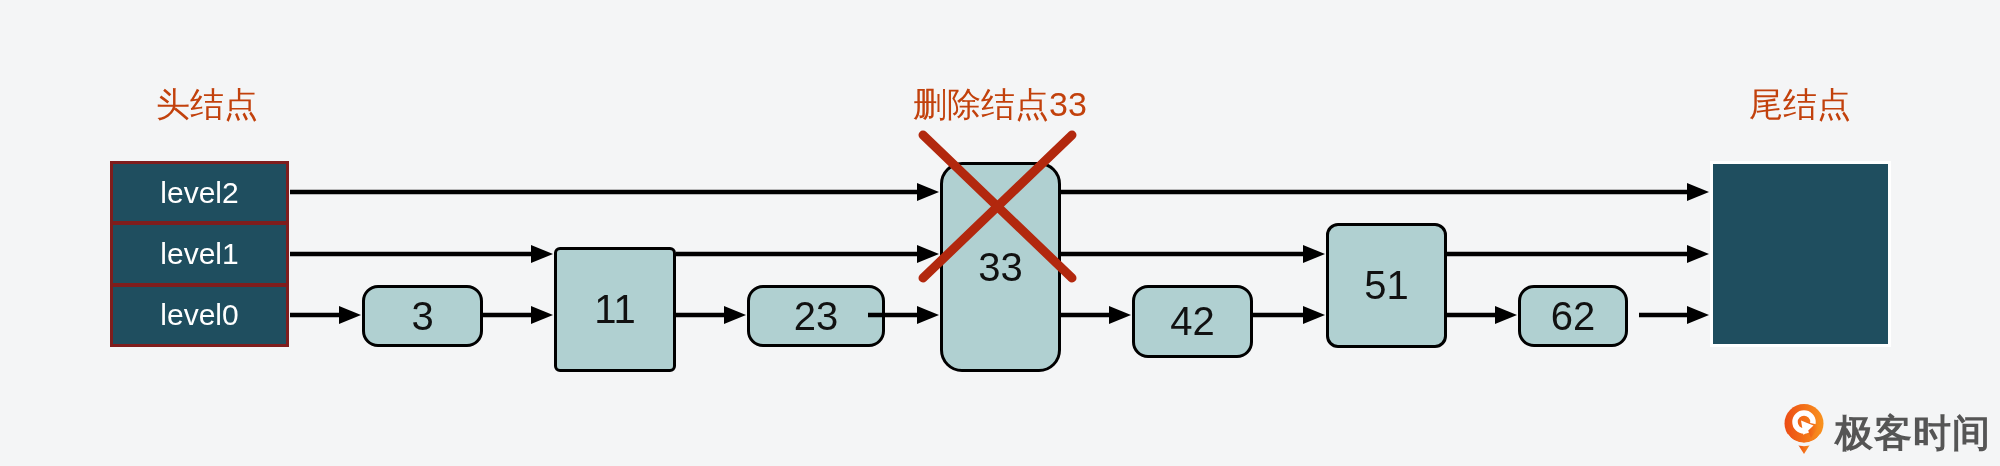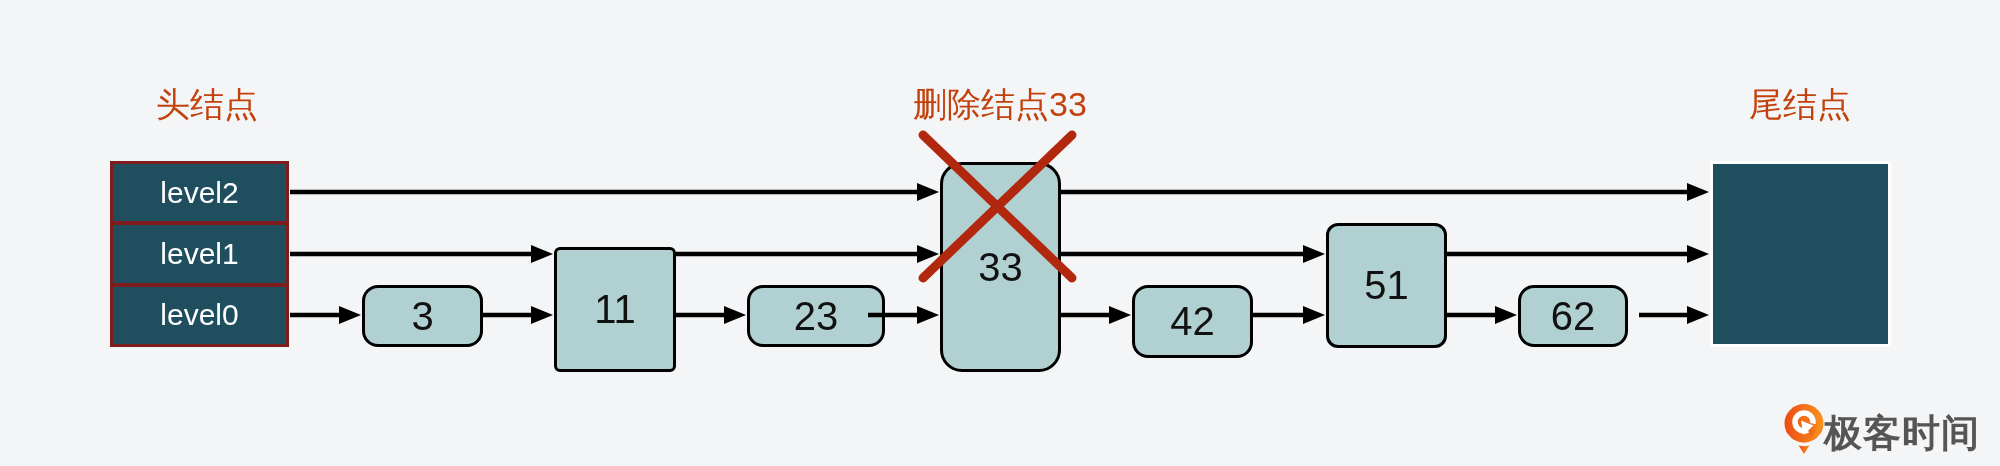--- a/index.html
+++ b/index.html
@@ -78,20 +78,21 @@
     left: 0; top: 0;
     width: 2000px; height: 466px;
     pointer-events: none;
   }
 
   .logo {
     position: absolute;
     left: 1784px; top: 404px;
     display: flex;
     align-items: center;
+    gap: 11px;
   }
   .logo-text {
     font-size: 38px;
     color: #555555;
     font-weight: 600;
     letter-spacing: 1px;
     white-space: nowrap;
   }
 </style>
 </head>

